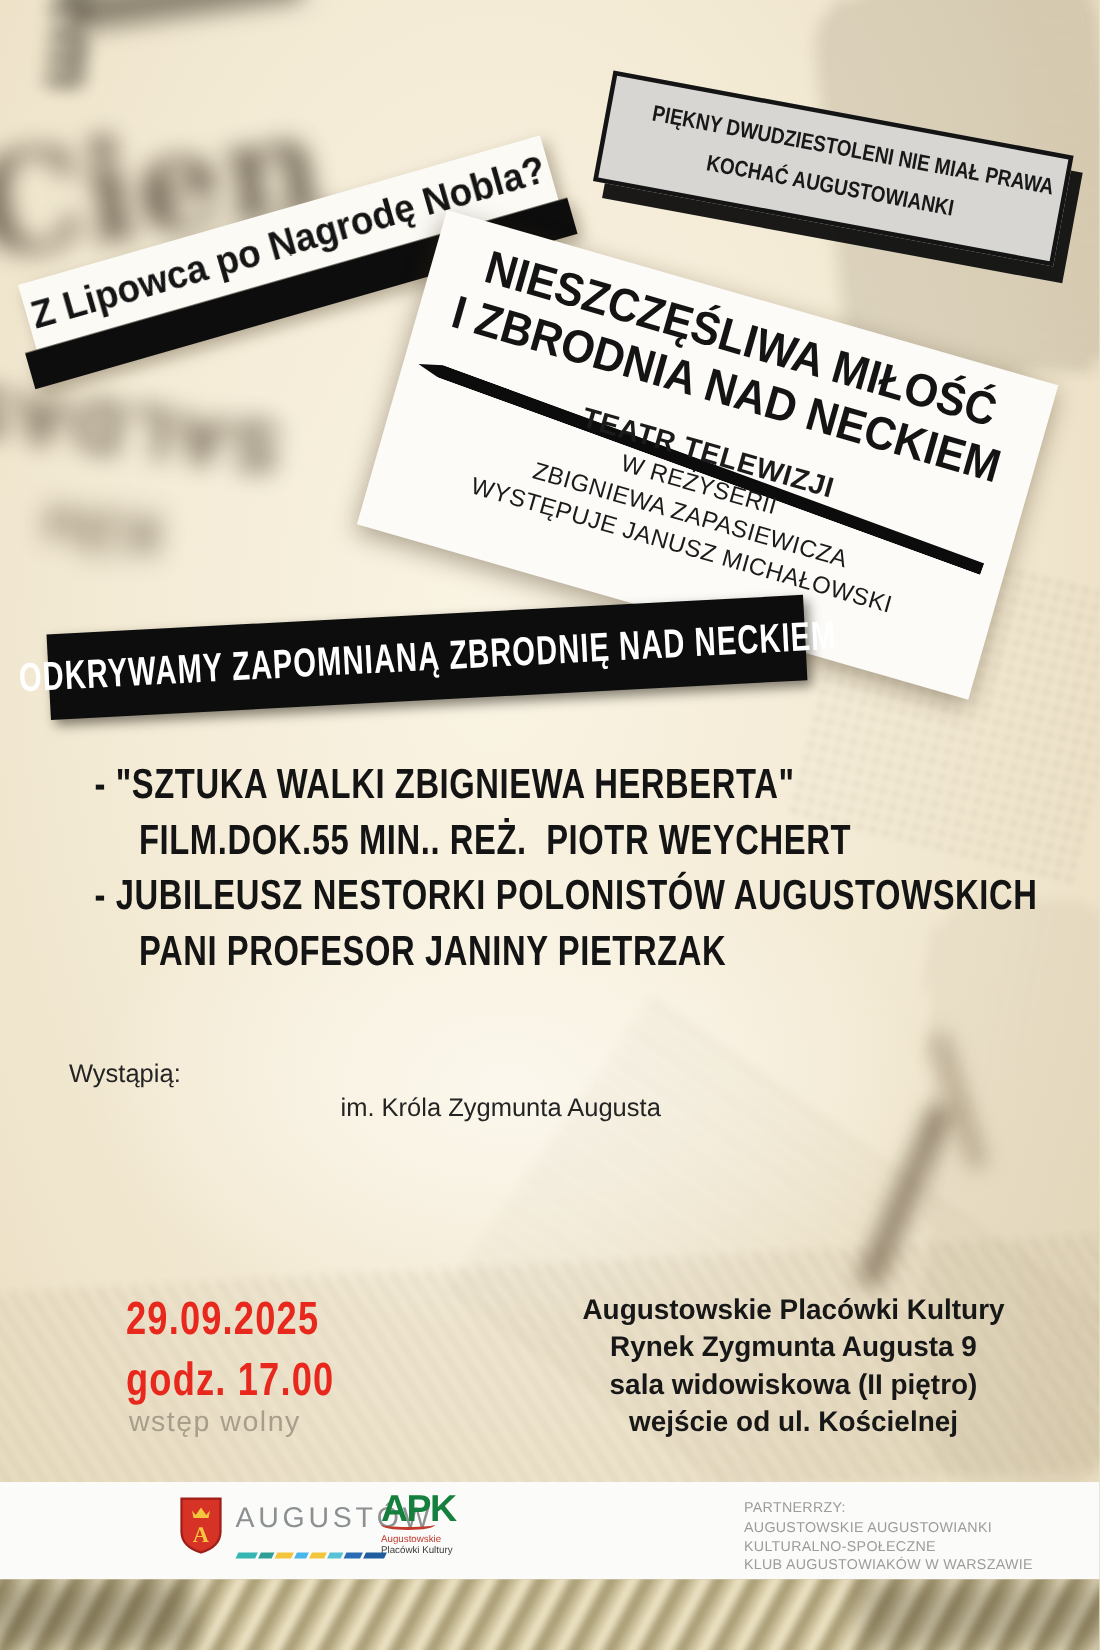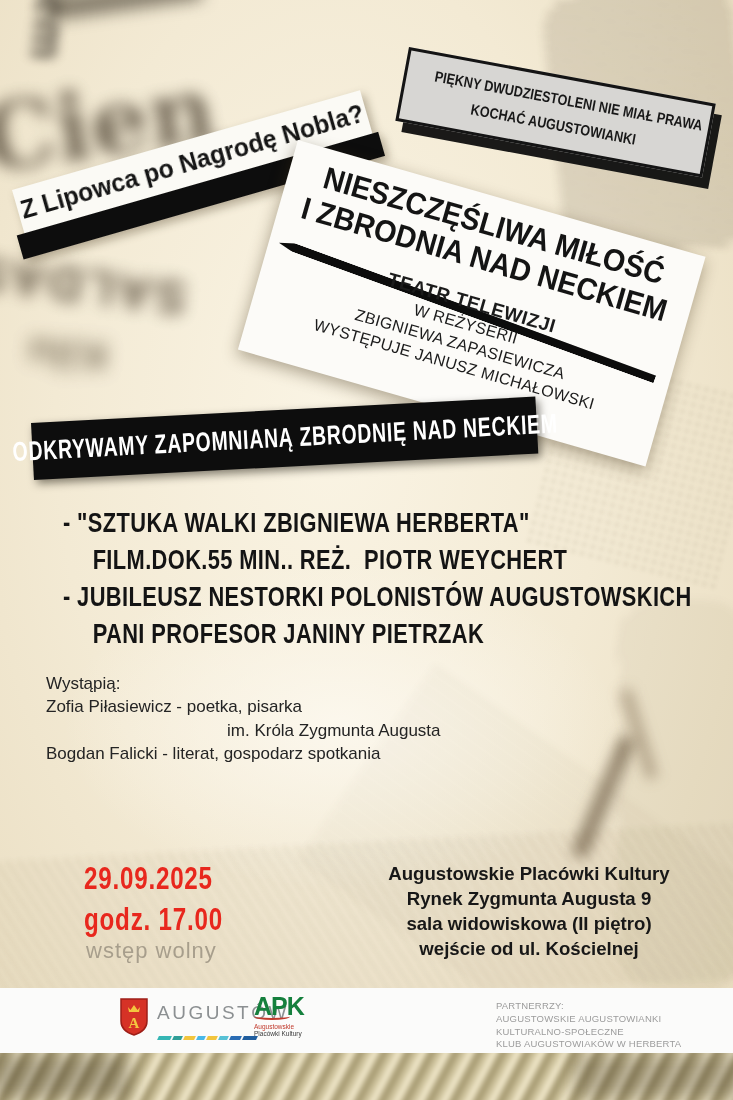--- a/index.html
+++ b/index.html
@@ -74,30 +74,30 @@
     box-shadow:3px 4px 8px rgba(20,15,5,.5);}
   .black-banner span{display:inline-block;transform:scaleX(.72);white-space:nowrap;
     font-weight:bold;font-size:27px;letter-spacing:1px;}
   
   .program{position:absolute;left:63px;top:504px;width:820px;transform:scaleX(.78);
     transform-origin:left top;font-weight:bold;font-size:28px;line-height:37px;
     color:#141414;letter-spacing:.5px;}
   .program .pl{white-space:pre;}
   .program .indent{padding-left:38px;}
   
-  .speakers{position:absolute;left:46px;top:672px;width:660px;font-size:17px;
+  .speakers{position:absolute;left:46px;top:704px;width:660px;font-size:17px;
     line-height:23.4px;color:#242424;}
   .speakers .center-cont{padding-left:181px;}
   
   .date-block{position:absolute;left:84px;top:858px;font-weight:bold;font-size:31px;
     line-height:41px;color:#e8271d;transform:scaleX(.78);transform-origin:left top;
     letter-spacing:1px;white-space:nowrap;}
   .venue{position:absolute;left:379px;top:861px;width:300px;text-align:center;
     font-weight:bold;font-size:19px;line-height:25px;color:#171717;transform:scaleX(.98);}
-  .admission{position:absolute;left:86px;top:938px;font-size:22px;color:#a79e8c;
+  .admission{position:absolute;left:86px;top:938px;font-size:19px;color:#a79e8c;
     letter-spacing:1px;}
   
   .footer{position:absolute;left:0;top:988px;width:733px;height:65px;background:#fbfbfa;}
   .crest{position:absolute;left:119px;top:9px;}
   .cityname{position:absolute;left:157px;top:14px;font-size:19px;color:#8c9092;
     letter-spacing:2.5px;text-align:center;}
   .waves{position:absolute;left:158px;top:38px;white-space:nowrap;}
   .waves i{display:inline-block;height:4px;margin-right:2px;transform:skewX(-25deg);}
   .w1{width:13px;background:#35b6b4;}
   .w2{width:9px;background:#2f9e97;margin-top:3px;}
@@ -177,23 +177,21 @@
 
   <div class="program">
     <div class="pl">- "SZTUKA WALKI ZBIGNIEWA HERBERTA"</div>
     <div class="pl indent">FILM.DOK.55 MIN.. REŻ.  PIOTR WEYCHERT</div>
     <div class="pl">- JUBILEUSZ NESTORKI POLONISTÓW AUGUSTOWSKICH</div>
     <div class="pl indent">PANI PROFESOR JANINY PIETRZAK</div>
   </div>
 
   <div class="speakers">
     <div>Wystąpią:</div>
-    <div>Zofia Piłasiewicz - poetka, pisarka</div>
     <div class="center-cont">im. Króla Zygmunta Augusta</div>
-    <div>Bogdan Falicki - literat, gospodarz spotkania</div>
   </div>
 
   <div class="date-block">
     <div>29.09.2025</div>
     <div>godz. 17.00</div>
   </div>
 
   <div class="venue">
     <div>Augustowskie Placówki Kultury</div>
     <div>Rynek Zygmunta Augusta 9</div>
@@ -216,21 +214,21 @@
     <div class="apk">
       <div class="apk-abbr">APK</div>
       <div class="apk-swoosh"></div>
       <div class="apk-small1">Augustowskie</div>
       <div class="apk-small2">Placówki Kultury</div>
     </div>
     <div class="partners">
       <div>PARTNERRZY:</div>
       <div>AUGUSTOWSKIE AUGUSTOWIANKI</div>
       <div>KULTURALNO-SPOŁECZNE</div>
-      <div>KLUB AUGUSTOWIAKÓW W HERBERTA</div>
+      <div>KLUB AUGUSTOWIAKÓW W WARSZAWIE</div>
     </div>
   </div>
 
   <div class="bottom-strip">
     <div class="tex"></div>
     <div class="blobL"></div>
     <div class="blobR"></div>
   </div>
 
 </div>

